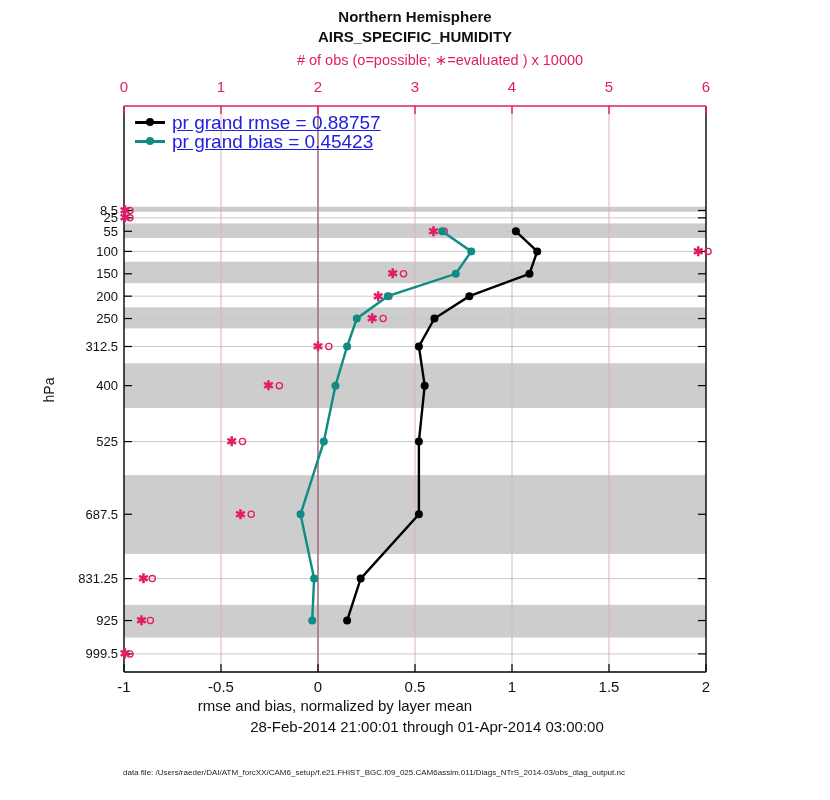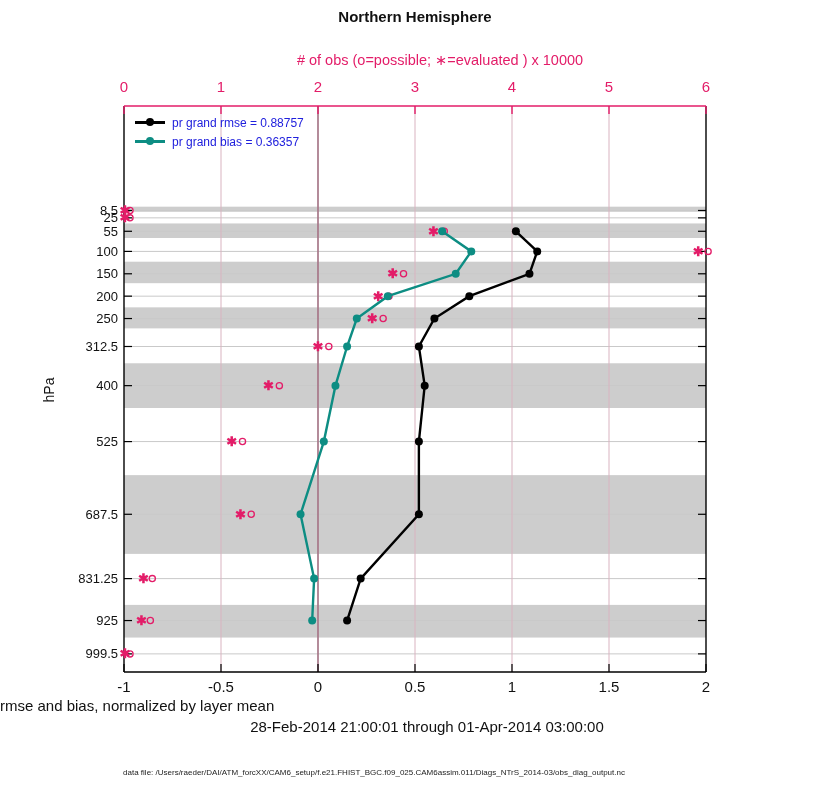--- a/index.html
+++ b/index.html
@@ -10,22 +10,22 @@
           font-size:15px;font-weight:bold;color:#111;}
   .title2{position:absolute;left:0;top:28px;width:830px;text-align:center;
           font-size:15px;font-weight:bold;color:#111;}
   .obs-label{position:absolute;left:0;top:52px;width:830px;text-align:center;
           font-size:14.5px;color:#e31c68;padding-left:25px;}
   .legend{position:absolute;left:135px;top:113px;}
   .legend-row{display:flex;align-items:center;height:19px;}
   .legend-swatch{position:relative;width:30px;height:9px;margin-right:7px;}
   .legend-line{position:absolute;left:0;top:3px;width:30px;height:2.6px;}
   .legend-dot{position:absolute;left:11px;top:0;width:8px;height:8px;border-radius:50%;}
-  .legend-label{font-size:12px;color:#2020dd;white-space:pre;}
-  .xlabel{position:absolute;left:0;top:697px;width:670px;
+  .legend-label{font-size:19px;color:#2020dd;white-space:pre;text-decoration:underline;}
+  .xlabel{position:absolute;left:0;top:697px;width:670px;text-align:center;
           font-size:15px;color:#111;}
   .timespan{position:absolute;left:12px;top:718px;width:830px;text-align:center;
           font-size:15px;color:#111;}
   .datafile{position:absolute;left:0;top:768px;width:748px;text-align:center;
           font-size:8px;color:#222;}
 </style>
 </head>
 <body>
 
 <div id="page">
@@ -198,35 +198,36 @@
         <circle cx="418.88000000000005" cy="346.49407114624506" r="4" fill="#000000"></circle>
         <circle cx="424.70000000000005" cy="385.64426877470356" r="4" fill="#000000"></circle>
         <circle cx="418.88000000000005" cy="441.57312252964425" r="4" fill="#000000"></circle>
         <circle cx="418.88000000000005" cy="514.2806324110672" r="4" fill="#000000"></circle>
         <circle cx="360.68" cy="578.598814229249" r="4" fill="#000000"></circle>
         <circle cx="347.1" cy="620.5454545454545" r="4" fill="#000000"></circle>
       </g>
     </svg>
 
   <div class="title1">Northern Hemisphere</div>
+  <div class="title2">AIRS_SPECIFIC_HUMIDITY</div>
   <div class="obs-label"># of obs (o=possible; ∗=evaluated ) x 10000</div>
 
   <div class="legend">
     <div class="legend-row">
       <span class="legend-swatch">
         <span class="legend-line" id="sw-line-0" style="background: rgb(0, 0, 0);"></span>
           <span class="legend-dot" id="sw-dot-0" style="background: rgb(0, 0, 0);"></span>
       </span>
       <span class="legend-label" style="color: rgb(32, 32, 221);">pr grand rmse = 0.88757</span>
     </div>
     <div class="legend-row">
       <span class="legend-swatch">
         <span class="legend-line" id="sw-line-1" style="background: rgb(13, 141, 131);"></span>
           <span class="legend-dot" id="sw-dot-1" style="background: rgb(13, 141, 131);"></span>
       </span>
-      <span class="legend-label" style="color: rgb(32, 32, 221);">pr grand bias = 0.36357</span>
+      <span class="legend-label" style="color: rgb(32, 32, 221);">pr grand bias = 0.45423</span>
     </div>
   </div>
 
   <div class="xlabel">rmse and bias, normalized by layer mean</div>
   <div class="timespan">28-Feb-2014 21:00:01 through 01-Apr-2014 03:00:00</div>
   <div class="datafile">data file: /Users/raeder/DAI/ATM_forcXX/CAM6_setup/f.e21.FHIST_BGC.f09_025.CAM6assim.011/Diags_NTrS_2014-03/obs_diag_output.nc</div>
 </div>
 
 </body></html>

